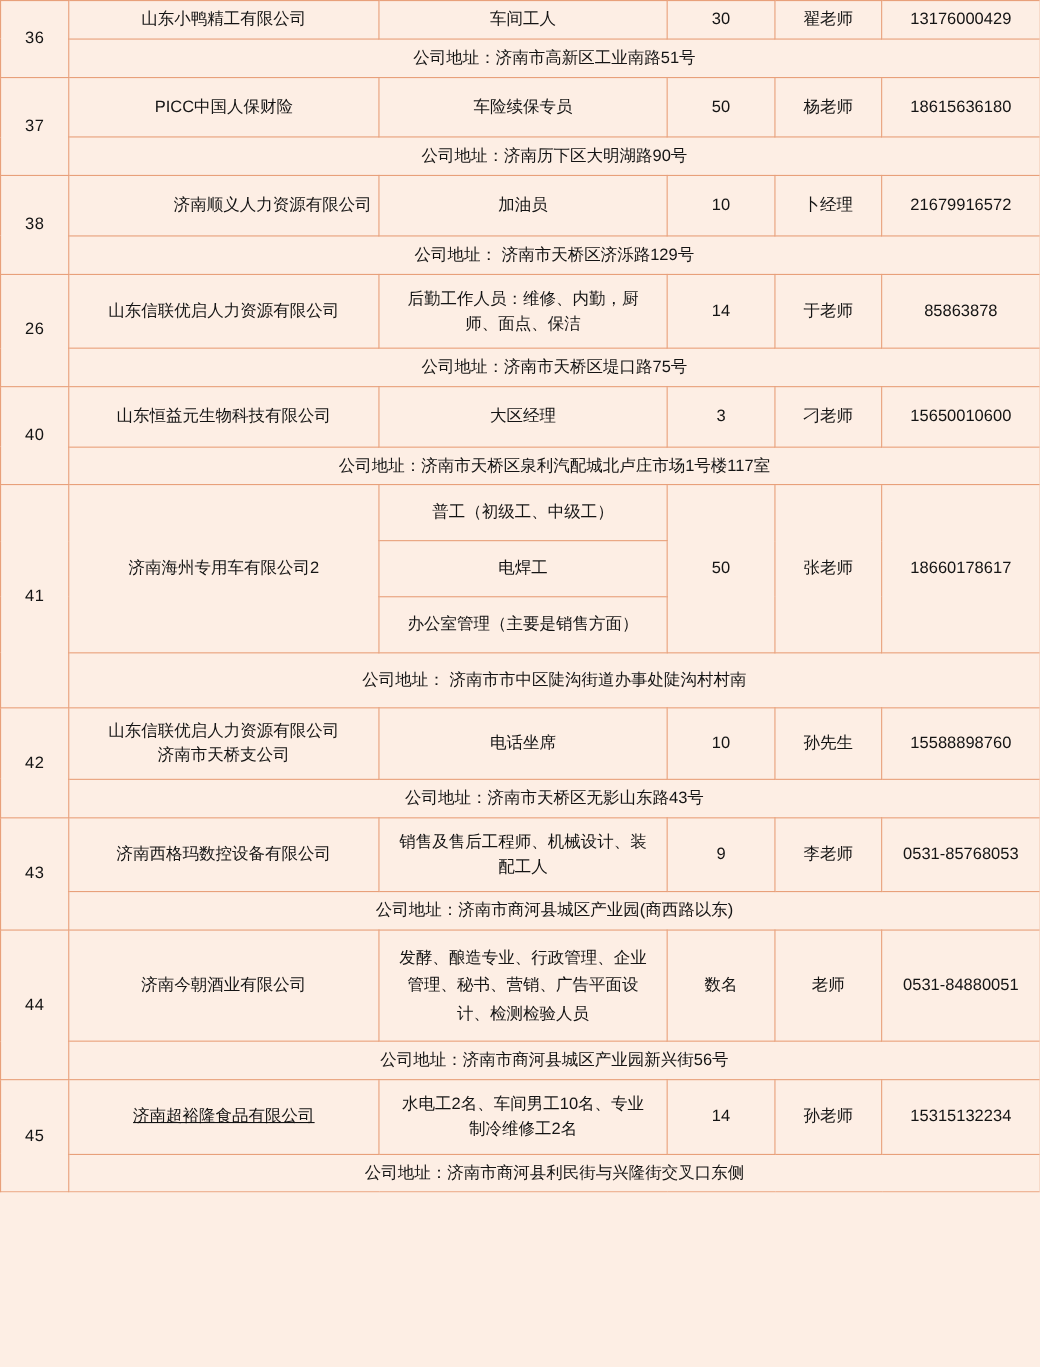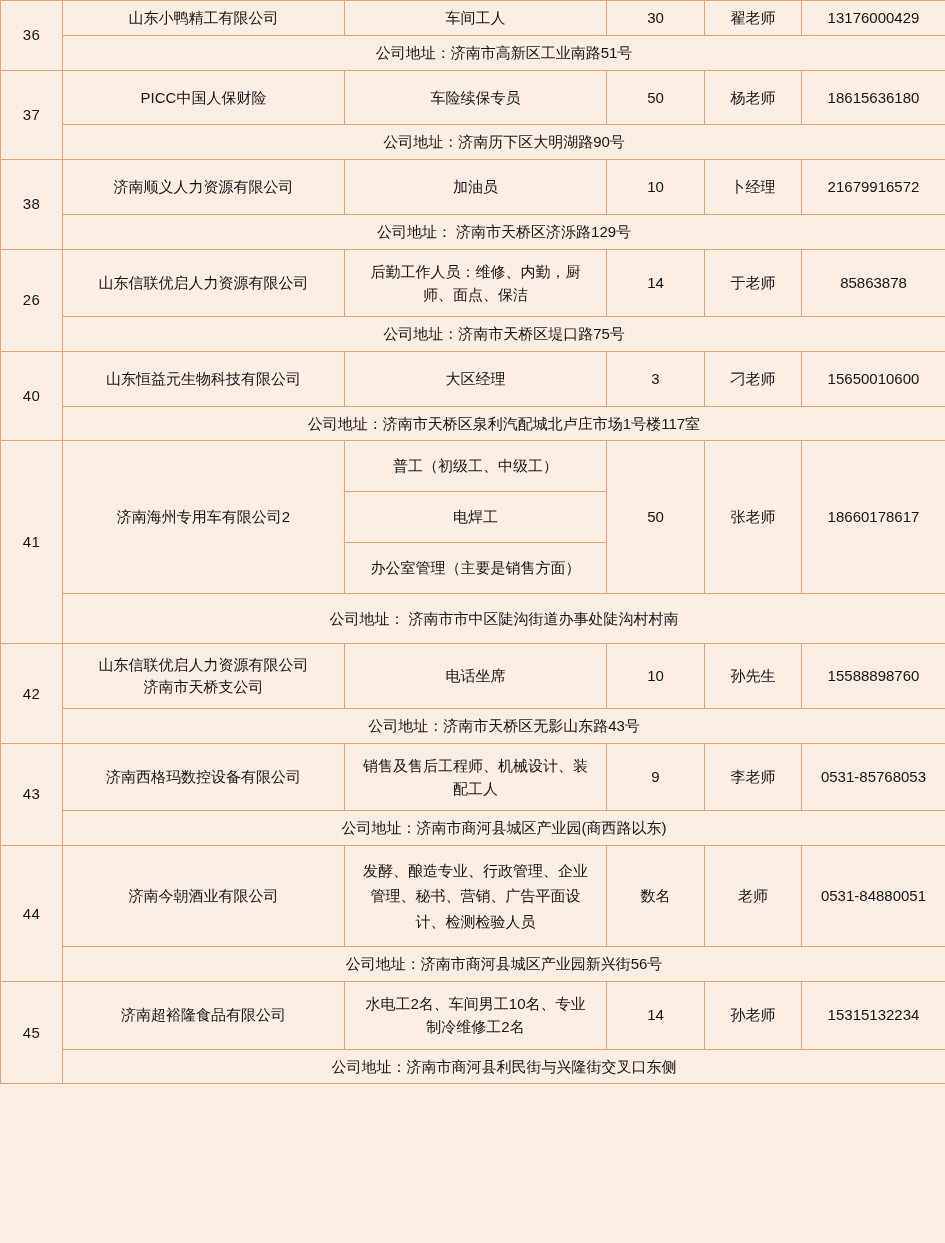--- a/index.html
+++ b/index.html
@@ -98,21 +98,21 @@
         <td class="num">50</td>
         <td class="contact">杨老师</td>
         <td class="phone">18615636180</td>
       </tr>
       <tr>
         <td class="addr" colspan="5">公司地址：济南历下区大明湖路90号</td>
       </tr>
 
       <tr>
         <td class="idx" rowspan="2">38</td>
-        <td class="company" style="padding:16px 6px;">济南顺义人力资源有限公司</td>
+        <td class="company" style="padding:16px 6px;text-align:right;">济南顺义人力资源有限公司</td>
         <td class="post">加油员</td>
         <td class="num">10</td>
         <td class="contact">卜经理</td>
         <td class="phone">21679916572</td>
       </tr>
       <tr>
         <td class="addr" colspan="5">公司地址： 济南市天桥区济泺路129号</td>
       </tr>
 
       <tr>
@@ -189,21 +189,21 @@
         <td class="num">数名</td>
         <td class="contact">老师</td>
         <td class="phone">0531-84880051</td>
       </tr>
       <tr>
         <td class="addr" colspan="5">公司地址：济南市商河县城区产业园新兴街56号</td>
       </tr>
 
       <tr>
         <td class="idx" rowspan="2">45</td>
-        <td class="company" style="padding:14px 6px;">济南超裕隆食品有限公司</td>
+        <td class="company" style="padding:14px 6px;text-decoration:underline;">济南超裕隆食品有限公司</td>
         <td class="post multi" style="padding:10px 14px;">水电工2名、车间男工10名、专业制冷维修工2名</td>
         <td class="num">14</td>
         <td class="contact">孙老师</td>
         <td class="phone">15315132234</td>
       </tr>
       <tr>
         <td class="addr" colspan="5">公司地址：济南市商河县利民街与兴隆街交叉口东侧</td>
       </tr>
 
     </tbody>

